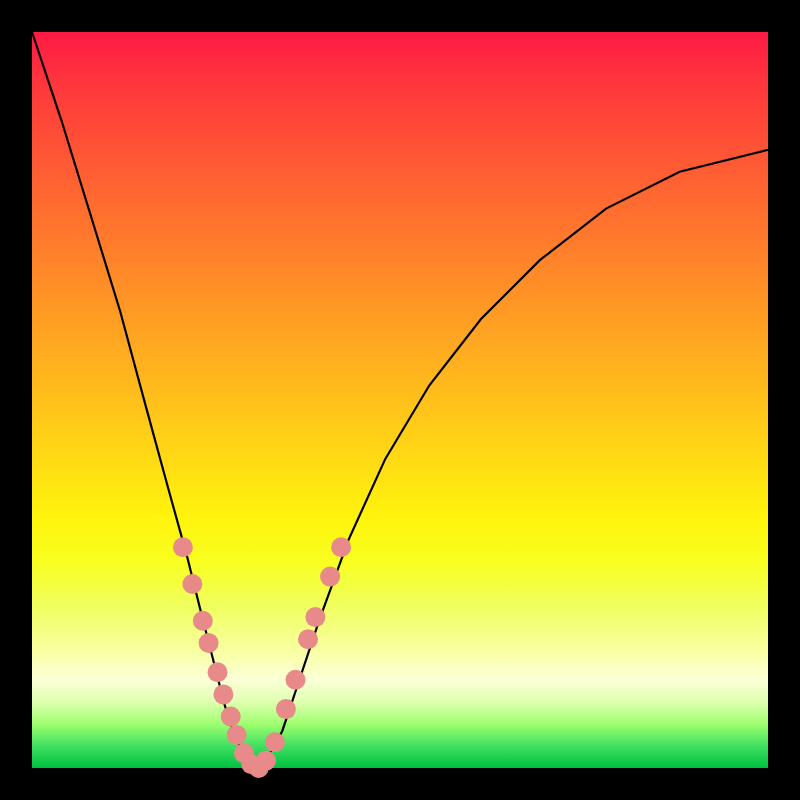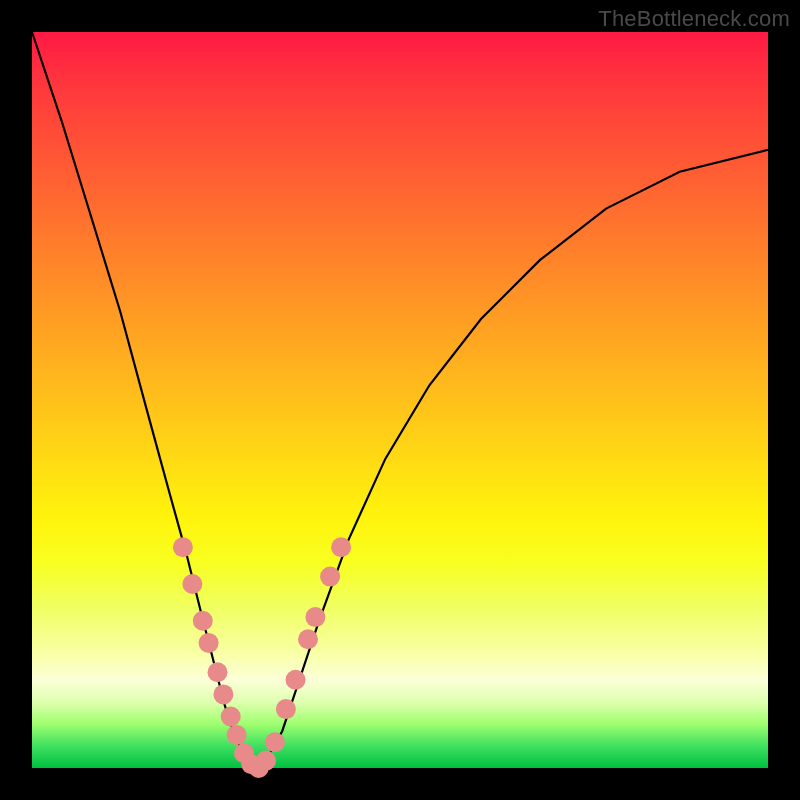--- a/index.html
+++ b/index.html
@@ -61,21 +61,20 @@
     left: 0;
     width: 736px;
     height: 736px;
     overflow: visible;
   }
 </style>
 </head>
 <body>
 
 <div class="frame">
-  <div class="watermark">TheBottleneck.com</div>
   <div class="plot-area">
     <svg class="curve-layer" viewBox="0 0 736 736">
       <path id="curve-path" fill="none" stroke="#000" stroke-width="2.2" d="M0.0 0.0 L29.4 88.3 L58.9 184.0 L88.3 279.7 L114.1 375.4 L136.2 456.3 L154.6 522.6 L169.3 581.4 L182.5 633.0 L192.8 673.4 L202.4 702.9 L213.4 725.0 L224.5 736.0 L235.5 725.0 L250.2 699.2 L265.0 655.0 L287.0 588.8 L316.5 507.8 L353.3 426.9 L397.4 353.3 L449.0 287.0 L507.8 228.2 L574.1 176.6 L647.7 139.8 L736.0 117.8"></path>
       <g id="marker-group">
           <circle cx="150.9" cy="515.2" r="10" fill="#e88a8a" stroke="#d87878" stroke-width="0"></circle>
           <circle cx="160.4" cy="552.0" r="10" fill="#e88a8a" stroke="#d87878" stroke-width="0"></circle>
           <circle cx="170.8" cy="588.8" r="10" fill="#e88a8a" stroke="#d87878" stroke-width="0"></circle>
           <circle cx="176.6" cy="610.9" r="10" fill="#e88a8a" stroke="#d87878" stroke-width="0"></circle>
           <circle cx="185.5" cy="640.3" r="10" fill="#e88a8a" stroke="#d87878" stroke-width="0"></circle>
           <circle cx="191.4" cy="662.4" r="10" fill="#e88a8a" stroke="#d87878" stroke-width="0"></circle>

